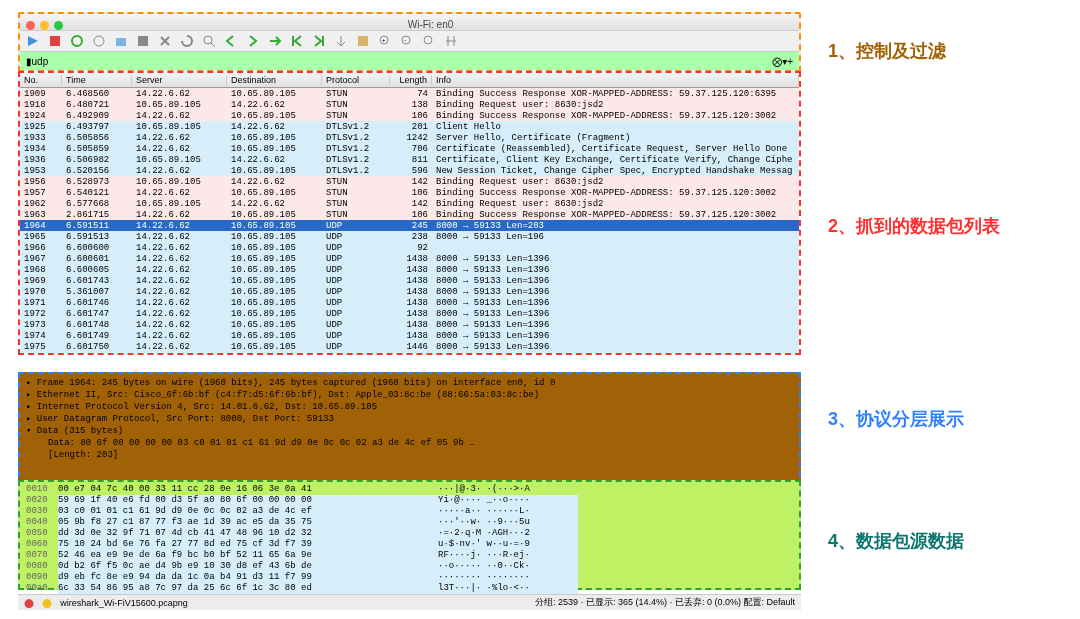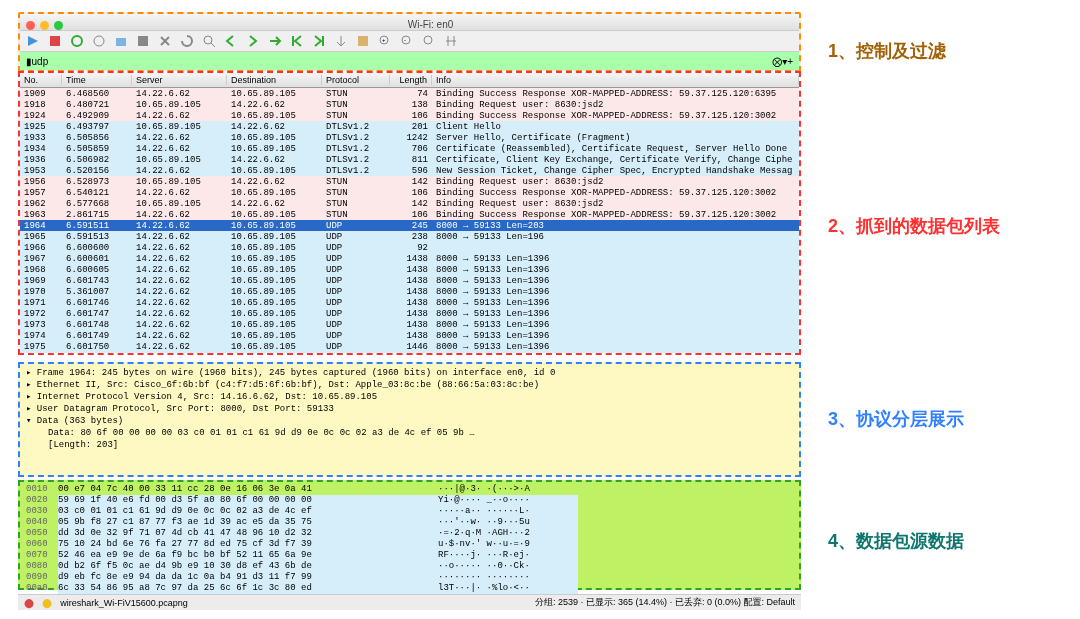--- a/index.html
+++ b/index.html
@@ -14,21 +14,21 @@
 .filterbar{height:18px;background:#aaffaa;display:flex;align-items:center;padding:0 6px;font-size:10px}
 .filter-input{flex:1;background:transparent;border:none;font-size:10px;outline:none}
 .packets{position:absolute;left:18px;top:71px;width:783px;height:284px;border:2px dashed #ff3030;background:#fff;overflow:hidden}
 .phead{display:flex;background:linear-gradient(#f5f5f5,#e0e0e0);border-bottom:1px solid #999;height:15px;font-size:9px;align-items:center}
 .phead span{padding:0 4px;border-right:1px solid #ccc}
 .c-no{width:42px}.c-time{width:70px}.c-src{width:95px}.c-dst{width:95px}.c-proto{width:68px}.c-len{width:42px;text-align:right}.c-info{flex:1}
 .prow{display:flex;font-family:'Courier New',monospace;font-size:9px;height:11px;align-items:flex-end;white-space:nowrap;overflow:hidden}
 .prow span{padding:0 4px;overflow:hidden}
 .bg-stun{background:#fce8e8}.bg-dtls{background:#d6eef9}.bg-udp{background:#d6eef9}.sel{background:#2968c7;color:#fff}
 
-.tree{position:absolute;left:18px;top:362px;width:783px;height:115px;border:2px dashed #3080ff;background:#fef9c3;padding:3px 6px;font-family:'Courier New',monospace;font-size:9px;line-height:12px}
+.tree{position:absolute;left:18px;top:372px;width:783px;height:115px;border:2px dashed #3080ff;background:#a16207;padding:3px 6px;font-family:'Courier New',monospace;font-size:9px;line-height:12px}
 .tree .line{white-space:nowrap}
 .tree .indent1{padding-left:22px}
 
 .hexview{position:absolute;left:18px;top:480px;width:783px;height:110px;border:2px dashed #30a030;background:#bef264;padding:2px 6px;font-family:'Courier New',monospace;font-size:9px;line-height:11px}
 .hexview .hrow{display:flex;white-space:nowrap}
 .hoff{width:32px;color:#666}
 .hhex{width:380px}
 .hasc{width:140px}
 .hl{background:#d6eef9}
 
@@ -360,23 +360,23 @@
         <span class="c-len">1438</span>
         <span class="c-info">8000 → 59133 Len=1396</span>
       </div>
     </div>
 </div>
 
 <div class="tree">
   <div id="tree-rows">
       <div class="line">▸ Frame 1964: 245 bytes on wire (1960 bits), 245 bytes captured (1960 bits) on interface en0, id 0</div>
       <div class="line">▸ Ethernet II, Src: Cisco_6f:6b:bf (c4:f7:d5:6f:6b:bf), Dst: Apple_03:8c:be (88:66:5a:03:8c:be)</div>
-      <div class="line">▸ Internet Protocol Version 4, Src: 14.16.6.62, Dst: 10.65.89.105</div>
+      <div class="line">▸ Internet Protocol Version 4, Src: 14.01.6.62, Dst: 10.65.89.105</div>
       <div class="line">▸ User Datagram Protocol, Src Port: 8000, Dst Port: 59133</div>
-      <div class="line">▾ Data (363 bytes)</div>
+      <div class="line">▾ Data (315 bytes)</div>
       <div class="line indent1">Data: 80 6f 00 00 00 00 03 c0 01 01 c1 61 9d d9 0e 0c 0c 02 a3 de 4c ef 05 9b …</div>
       <div class="line indent1">[Length: 203]</div>
     </div>
 </div>
 
 <div class="hexview">
   <div id="hex-rows">
       <div class="hrow">
         <span class="hoff">0010</span>
         <span class="hhex">00 e7 04 7c 40 00 33 11  cc 28 0e 16 06 3e 0a 41</span>

